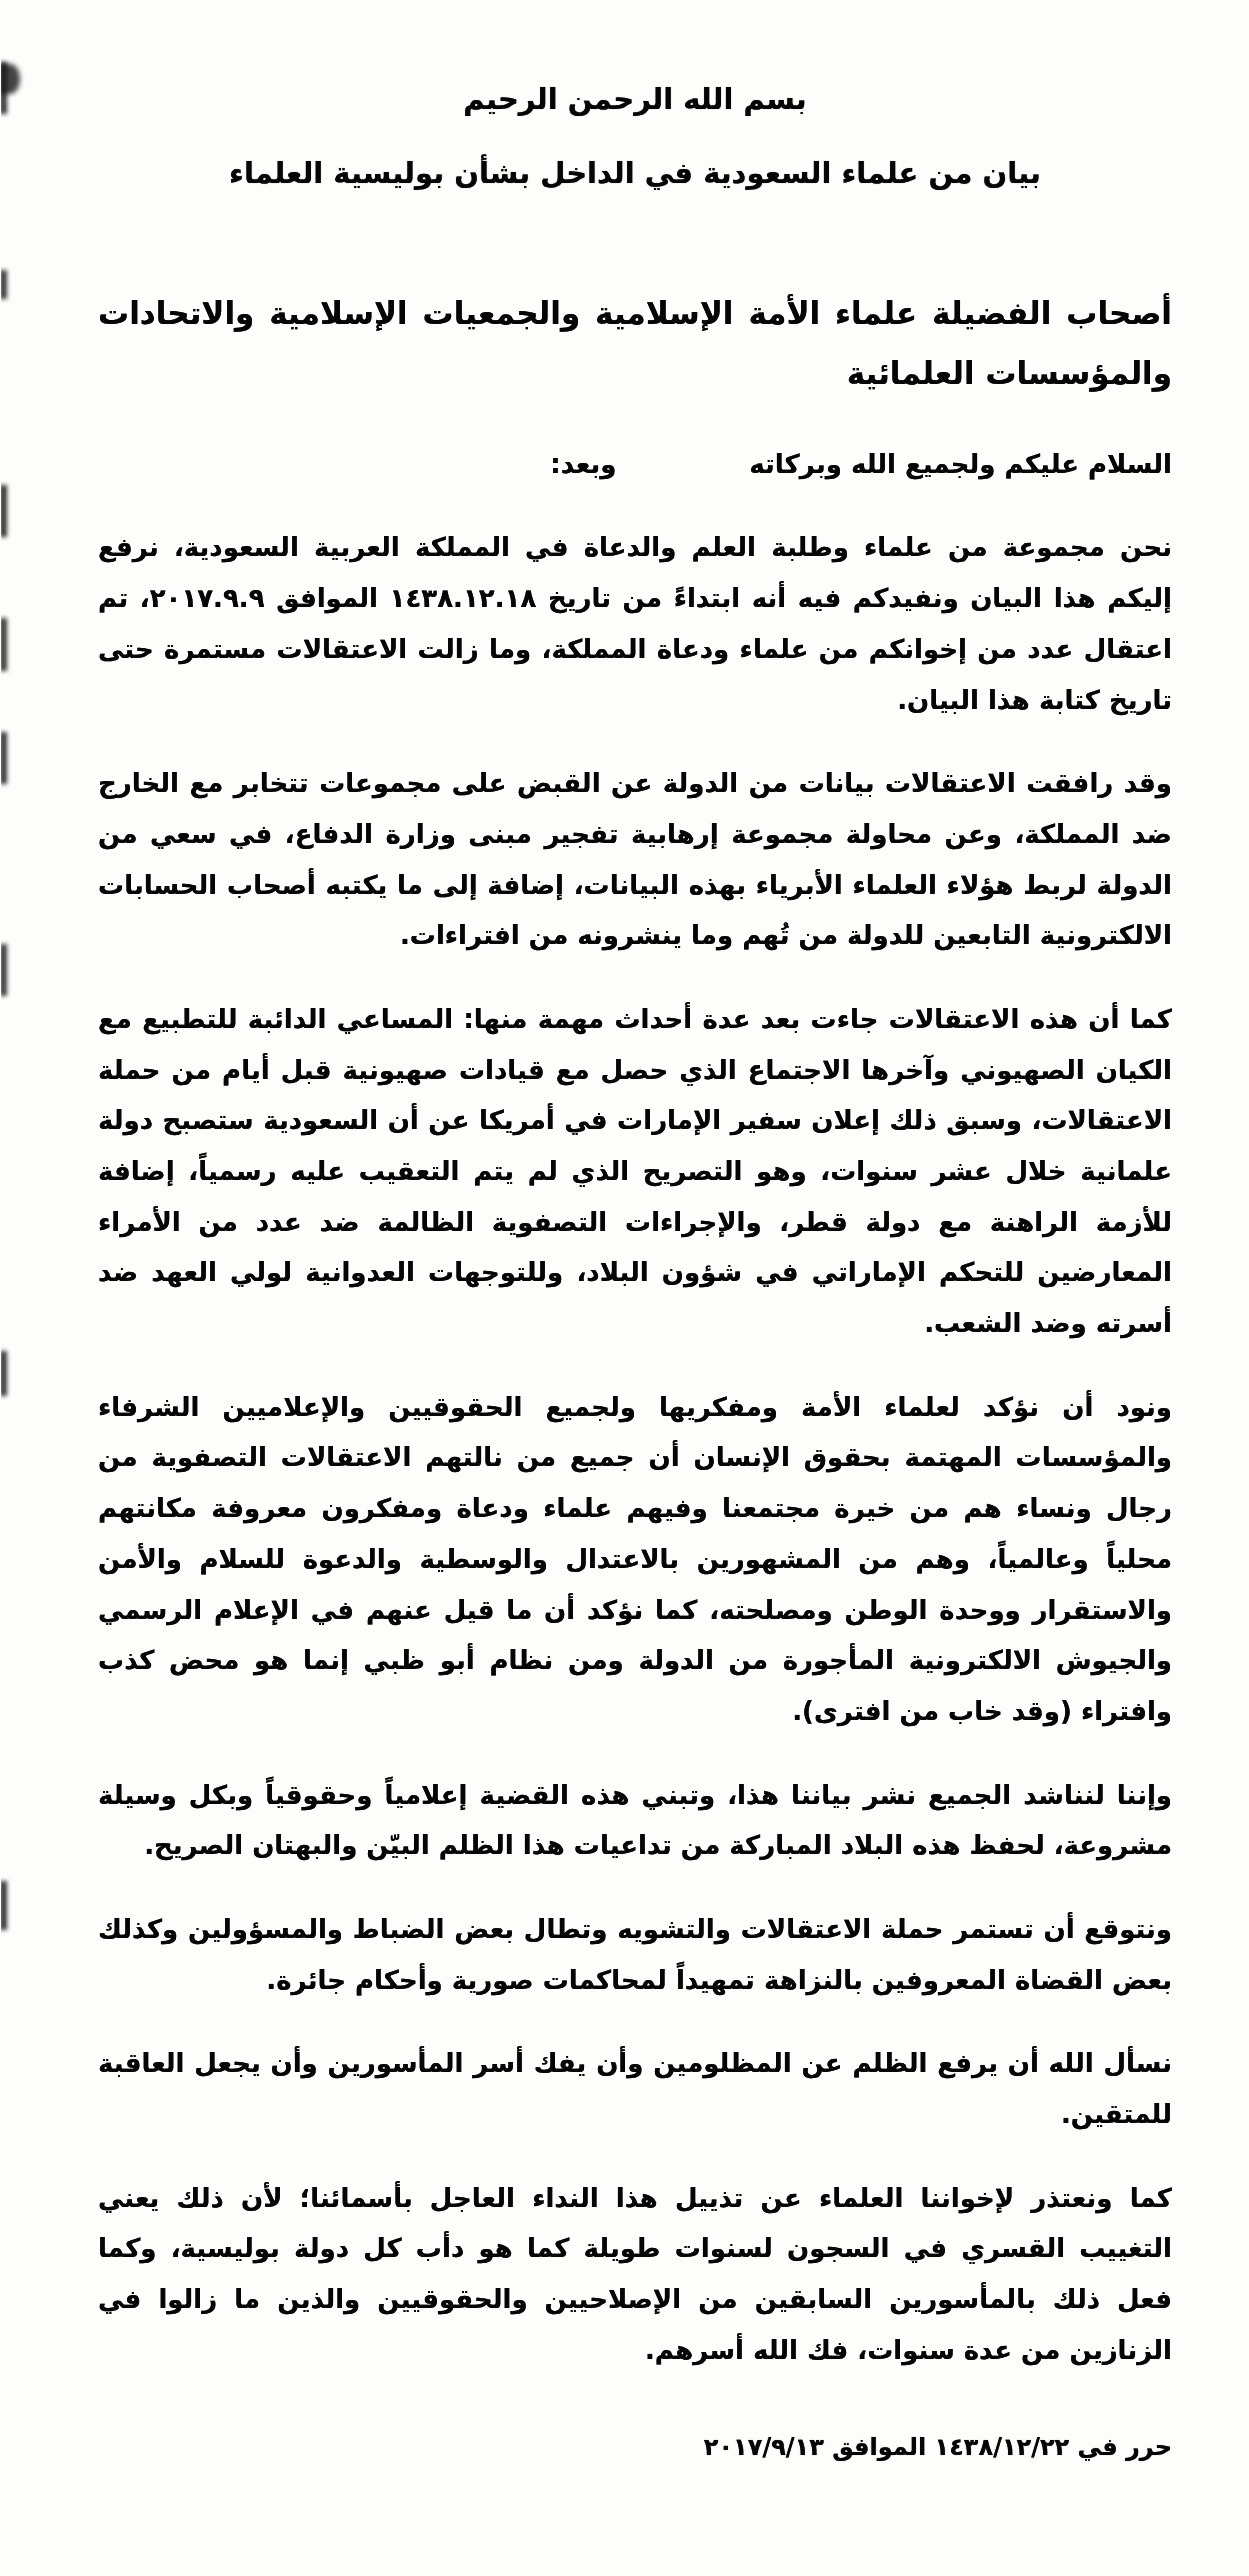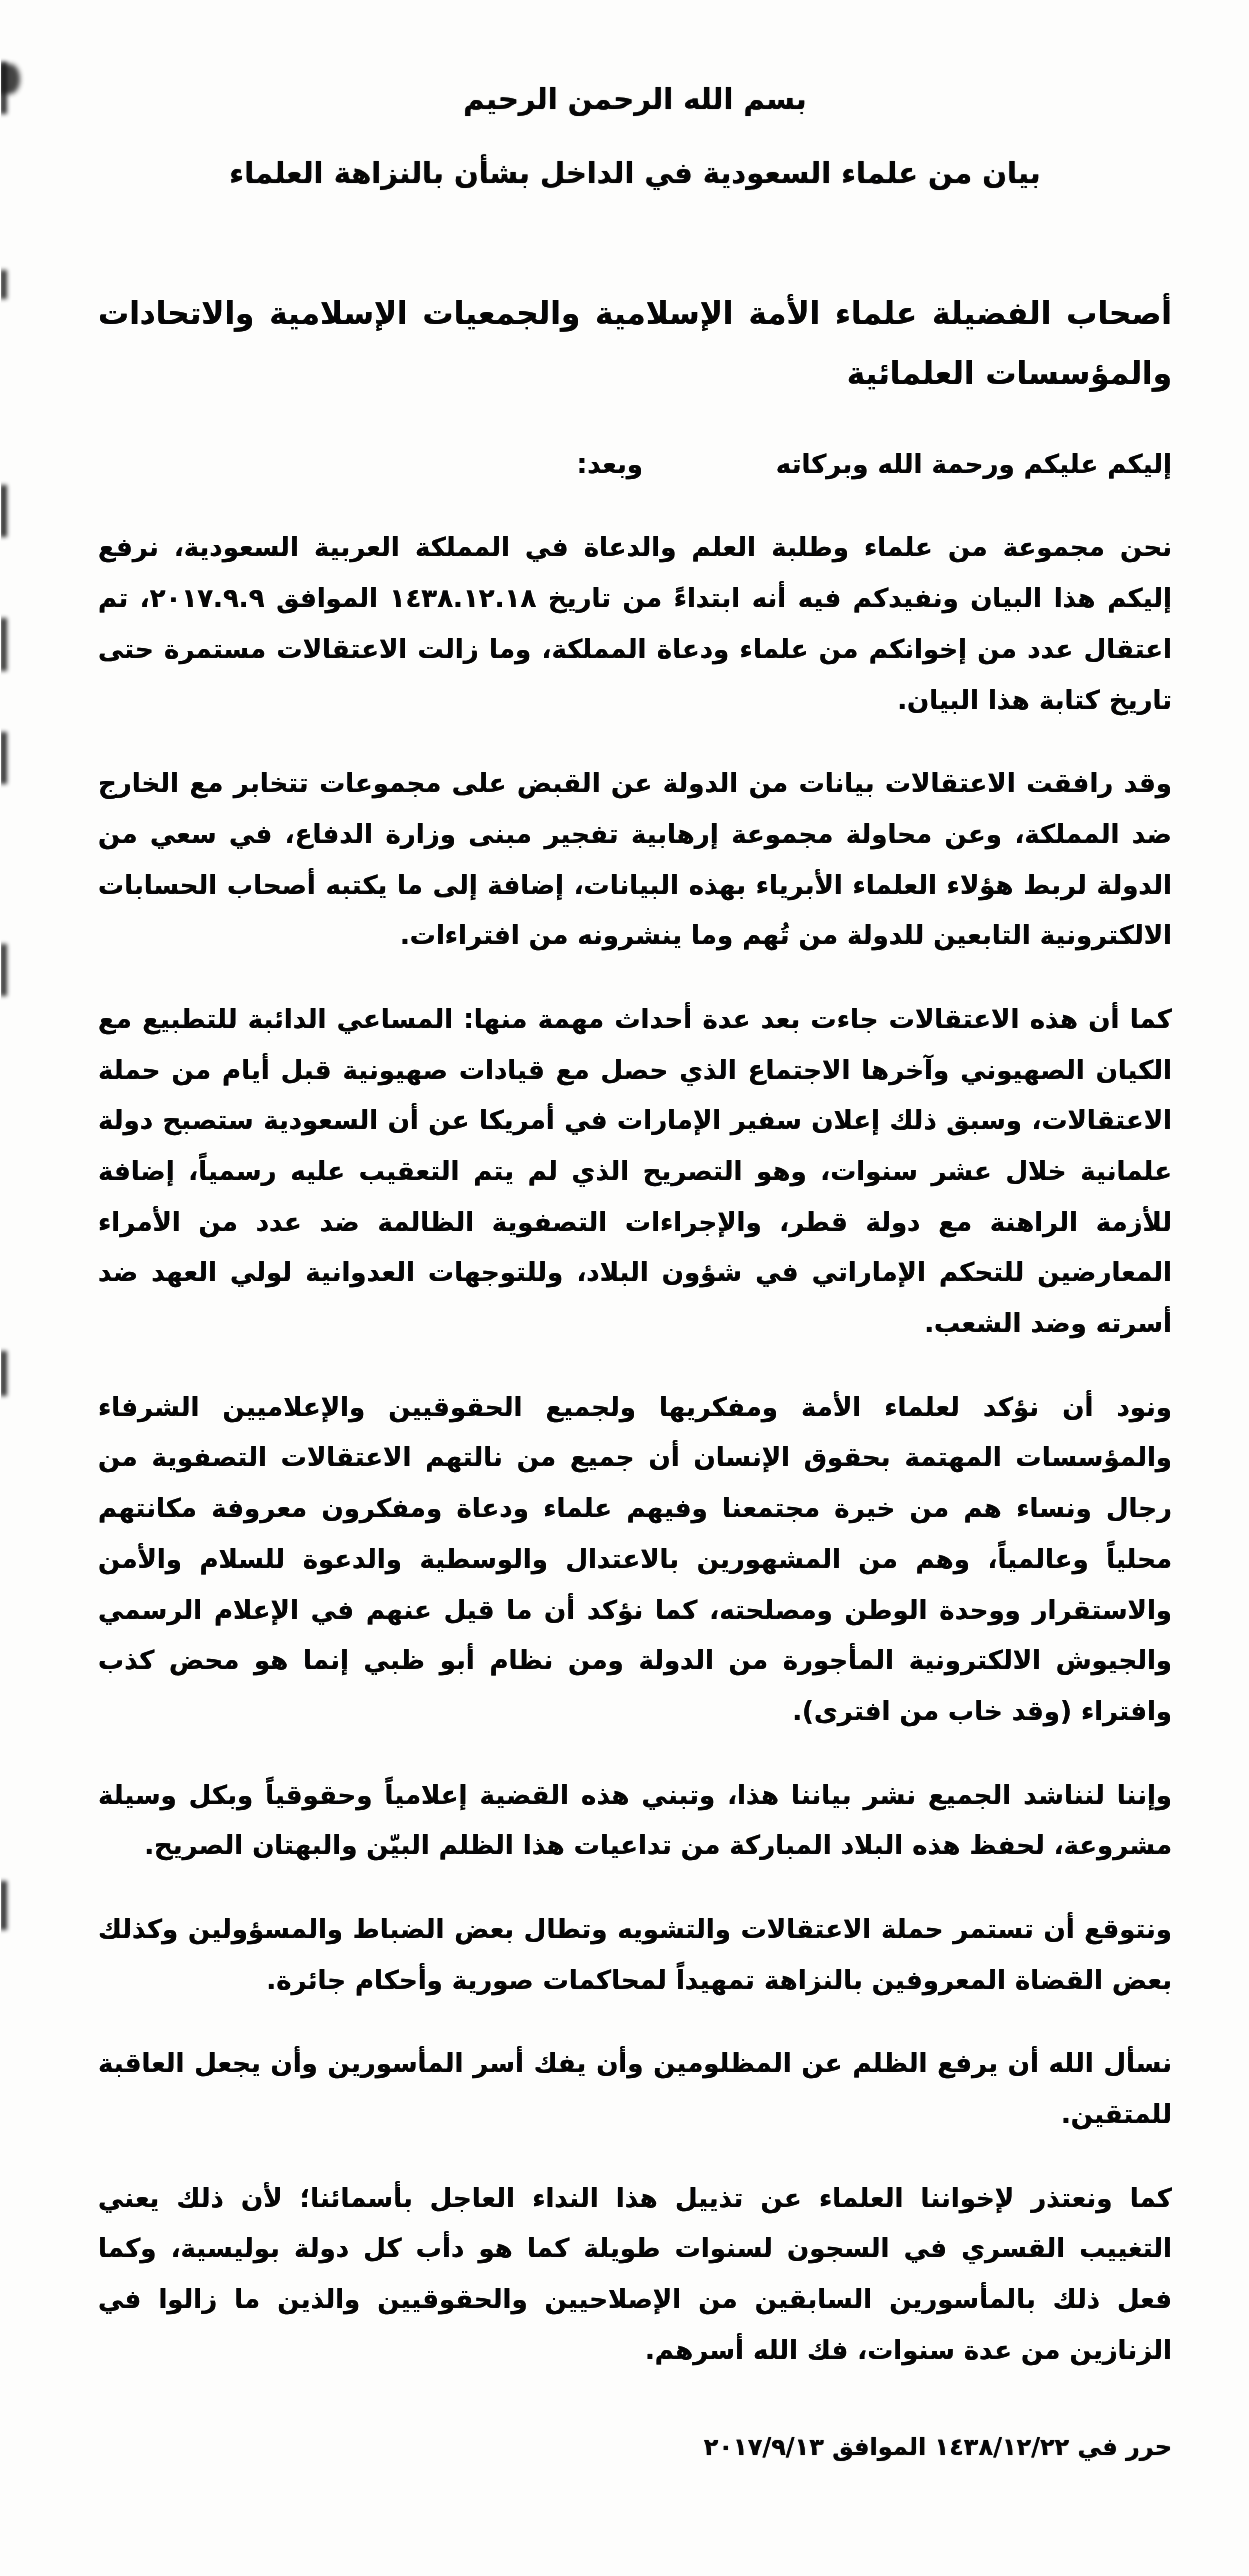--- a/index.html
+++ b/index.html
@@ -124,26 +124,26 @@
 
 <div class="sheet">
 
   <div class="scan-edge"></div>
   <div class="scan-corner-blob"></div>
 
   <div class="content">
 
     <h1 class="basmala">بسم الله الرحمن الرحيم</h1>
 
-    <h2 class="doc-title">بيان من علماء السعودية في الداخل بشأن بالنزاهة العلماء</h2>
+    <h2 class="doc-title">بيان من علماء السعودية في الداخل بشأن بوليسية العلماء</h2>
 
     <p class="addressee">أصحاب الفضيلة علماء الأمة الإسلامية والجمعيات الإسلامية والاتحادات والمؤسسات العلمائية</p>
 
     <p class="greeting-line">
-      <span>إليكم عليكم ورحمة الله وبركاته</span><span class="greeting-gap"></span><span>وبعد:</span>
+      <span>السلام عليكم ولجميع الله وبركاته</span><span class="greeting-gap"></span><span>وبعد:</span>
     </p>
 
     <p class="body-paragraph">نحن مجموعة من علماء وطلبة العلم والدعاة في المملكة العربية السعودية، نرفع إليكم هذا البيان ونفيدكم فيه أنه ابتداءً من تاريخ ١٤٣٨.١٢.١٨ الموافق ٢٠١٧.٩.٩، تم اعتقال عدد من إخوانكم من علماء ودعاة المملكة، وما زالت الاعتقالات مستمرة حتى تاريخ كتابة هذا البيان.</p>
 
     <p class="body-paragraph">وقد رافقت الاعتقالات بيانات من الدولة عن القبض على مجموعات تتخابر مع الخارج ضد المملكة، وعن محاولة مجموعة إرهابية تفجير مبنى وزارة الدفاع، في سعي من الدولة لربط هؤلاء العلماء الأبرياء بهذه البيانات، إضافة إلى ما يكتبه أصحاب الحسابات الالكترونية التابعين للدولة من تُهم وما ينشرونه من افتراءات.</p>
 
     <p class="body-paragraph">كما أن هذه الاعتقالات جاءت بعد عدة أحداث مهمة منها: المساعي الدائبة للتطبيع مع الكيان الصهيوني وآخرها الاجتماع الذي حصل مع قيادات صهيونية قبل أيام من حملة الاعتقالات، وسبق ذلك إعلان سفير الإمارات في أمريكا عن أن السعودية ستصبح دولة علمانية خلال عشر سنوات، وهو التصريح الذي لم يتم التعقيب عليه رسمياً، إضافة للأزمة الراهنة مع دولة قطر، والإجراءات التصفوية الظالمة ضد عدد من الأمراء المعارضين للتحكم الإماراتي في شؤون البلاد، وللتوجهات العدوانية لولي العهد ضد أسرته وضد الشعب.</p>
 
     <p class="body-paragraph">ونود أن نؤكد لعلماء الأمة ومفكريها ولجميع الحقوقيين والإعلاميين الشرفاء والمؤسسات المهتمة بحقوق الإنسان أن جميع من نالتهم الاعتقالات التصفوية من رجال ونساء هم من خيرة مجتمعنا وفيهم علماء ودعاة ومفكرون معروفة مكانتهم محلياً وعالمياً، وهم من المشهورين بالاعتدال والوسطية والدعوة للسلام والأمن والاستقرار ووحدة الوطن ومصلحته، كما نؤكد أن ما قيل عنهم في الإعلام الرسمي والجيوش الالكترونية المأجورة من الدولة ومن نظام أبو ظبي إنما هو محض كذب وافتراء (وقد خاب من افترى).</p>
 

